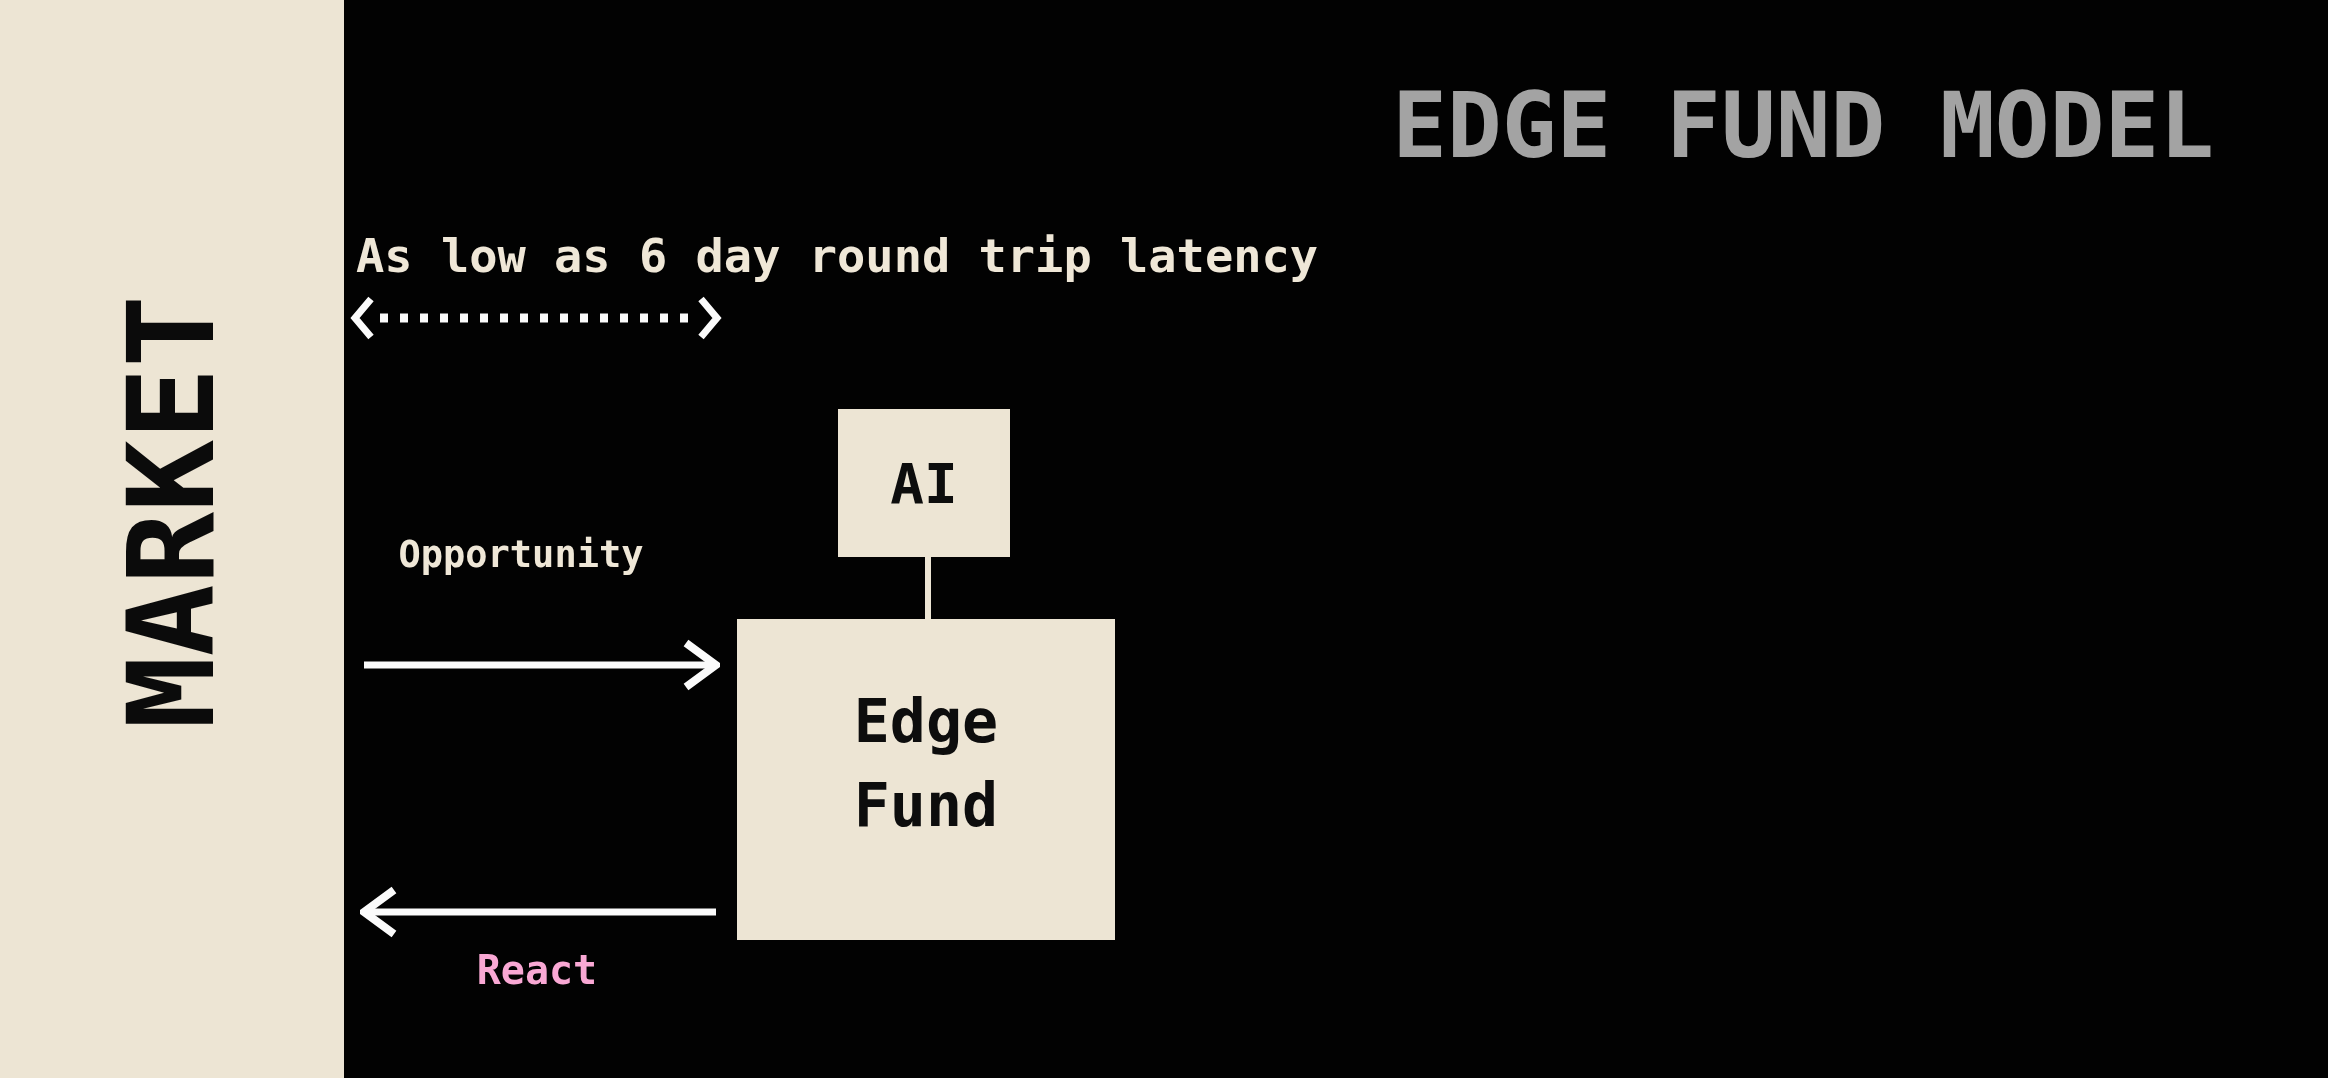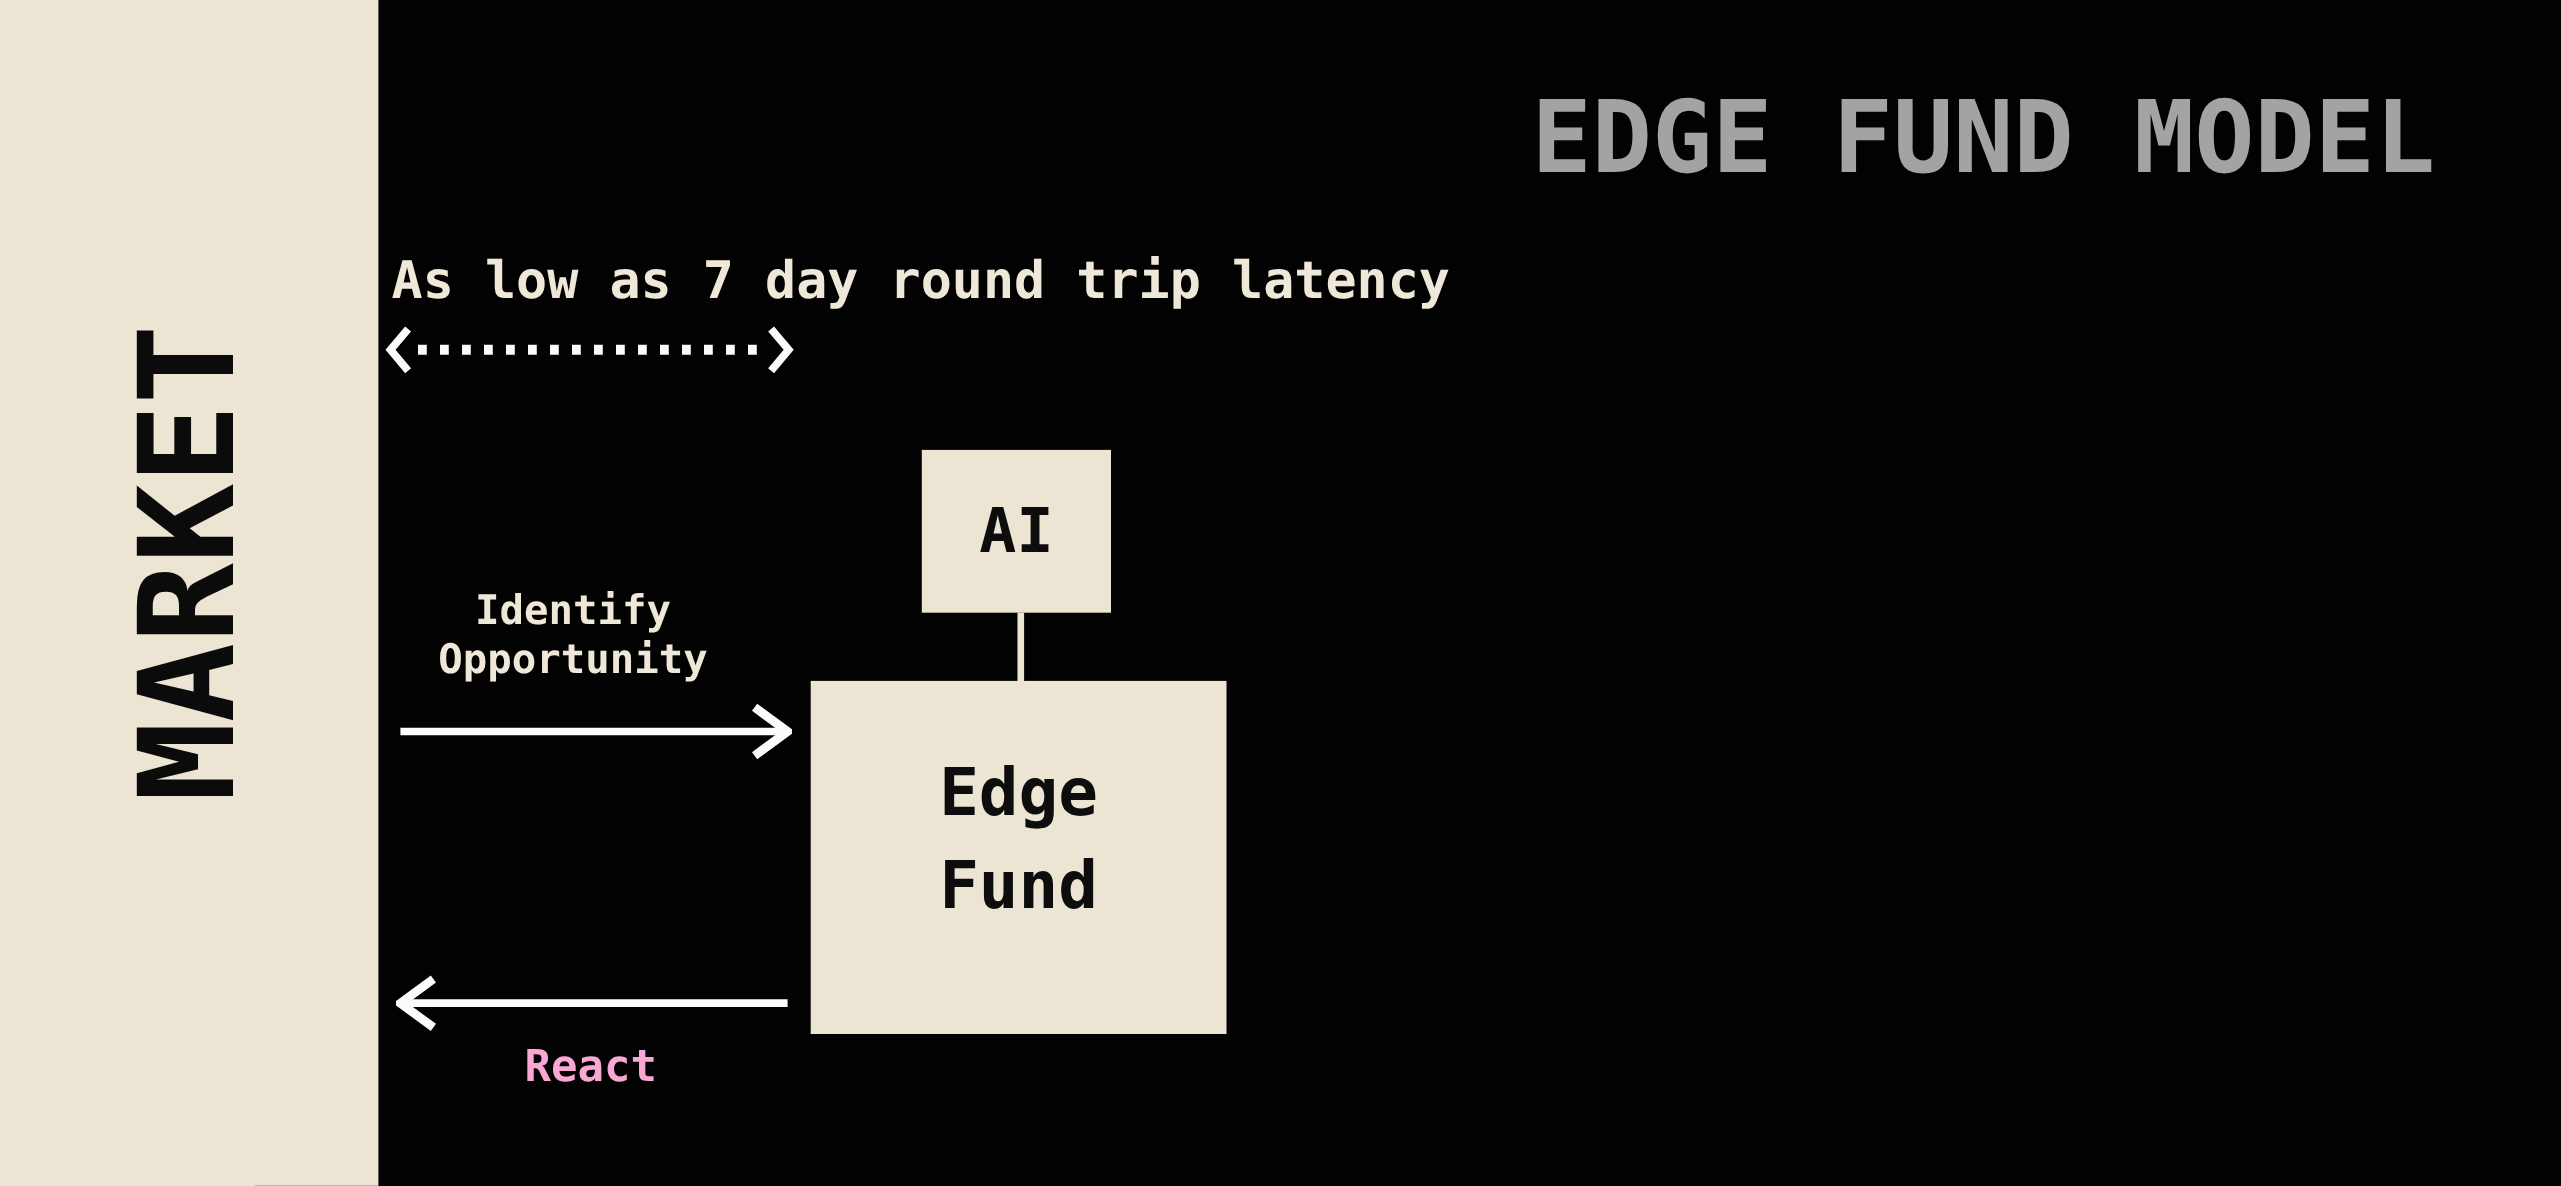--- a/index.html
+++ b/index.html
@@ -75,30 +75,29 @@
 <body>
 
 <div class="stage">
 
   <div class="sidebar">
     <div class="market-label">MARKET</div>
   </div>
 
   <div class="title">EDGE FUND MODEL</div>
 
-  <div class="latency-label">As low as 7 day round trip latency</div>
+  <div class="latency-label">As low as 6 day round trip latency</div>
 
   <svg class="latency-arrow" width="372" height="48" viewBox="0 0 372 48" fill="none">
     <polyline points="21,5 5,24 21,43" stroke="#FBFBFB" stroke-width="7" fill="none"></polyline>
     <polyline points="351,5 367,24 351,43" stroke="#FBFBFB" stroke-width="7" fill="none"></polyline>
     <line x1="30" y1="24" x2="344" y2="24" stroke="#FBFBFB" stroke-width="9" stroke-dasharray="8 12"></line>
   </svg>
 
   <div class="identify-label">
-    <div>Identify</div>
     <div>Opportunity</div>
   </div>
   <svg class="arrow-identify" width="358" height="52" viewBox="0 0 358 52" fill="none">
     <line x1="2" y1="26" x2="348" y2="26" stroke="#FBFBFB" stroke-width="7"></line>
     <polyline points="324,4 354,26 324,48" stroke="#FBFBFB" stroke-width="8" fill="none"></polyline>
   </svg>
 
   <svg class="arrow-react" width="358" height="52" viewBox="0 0 358 52" fill="none">
     <line x1="10" y1="26" x2="356" y2="26" stroke="#FBFBFB" stroke-width="7"></line>
     <polyline points="34,4 4,26 34,48" stroke="#FBFBFB" stroke-width="8" fill="none"></polyline>

